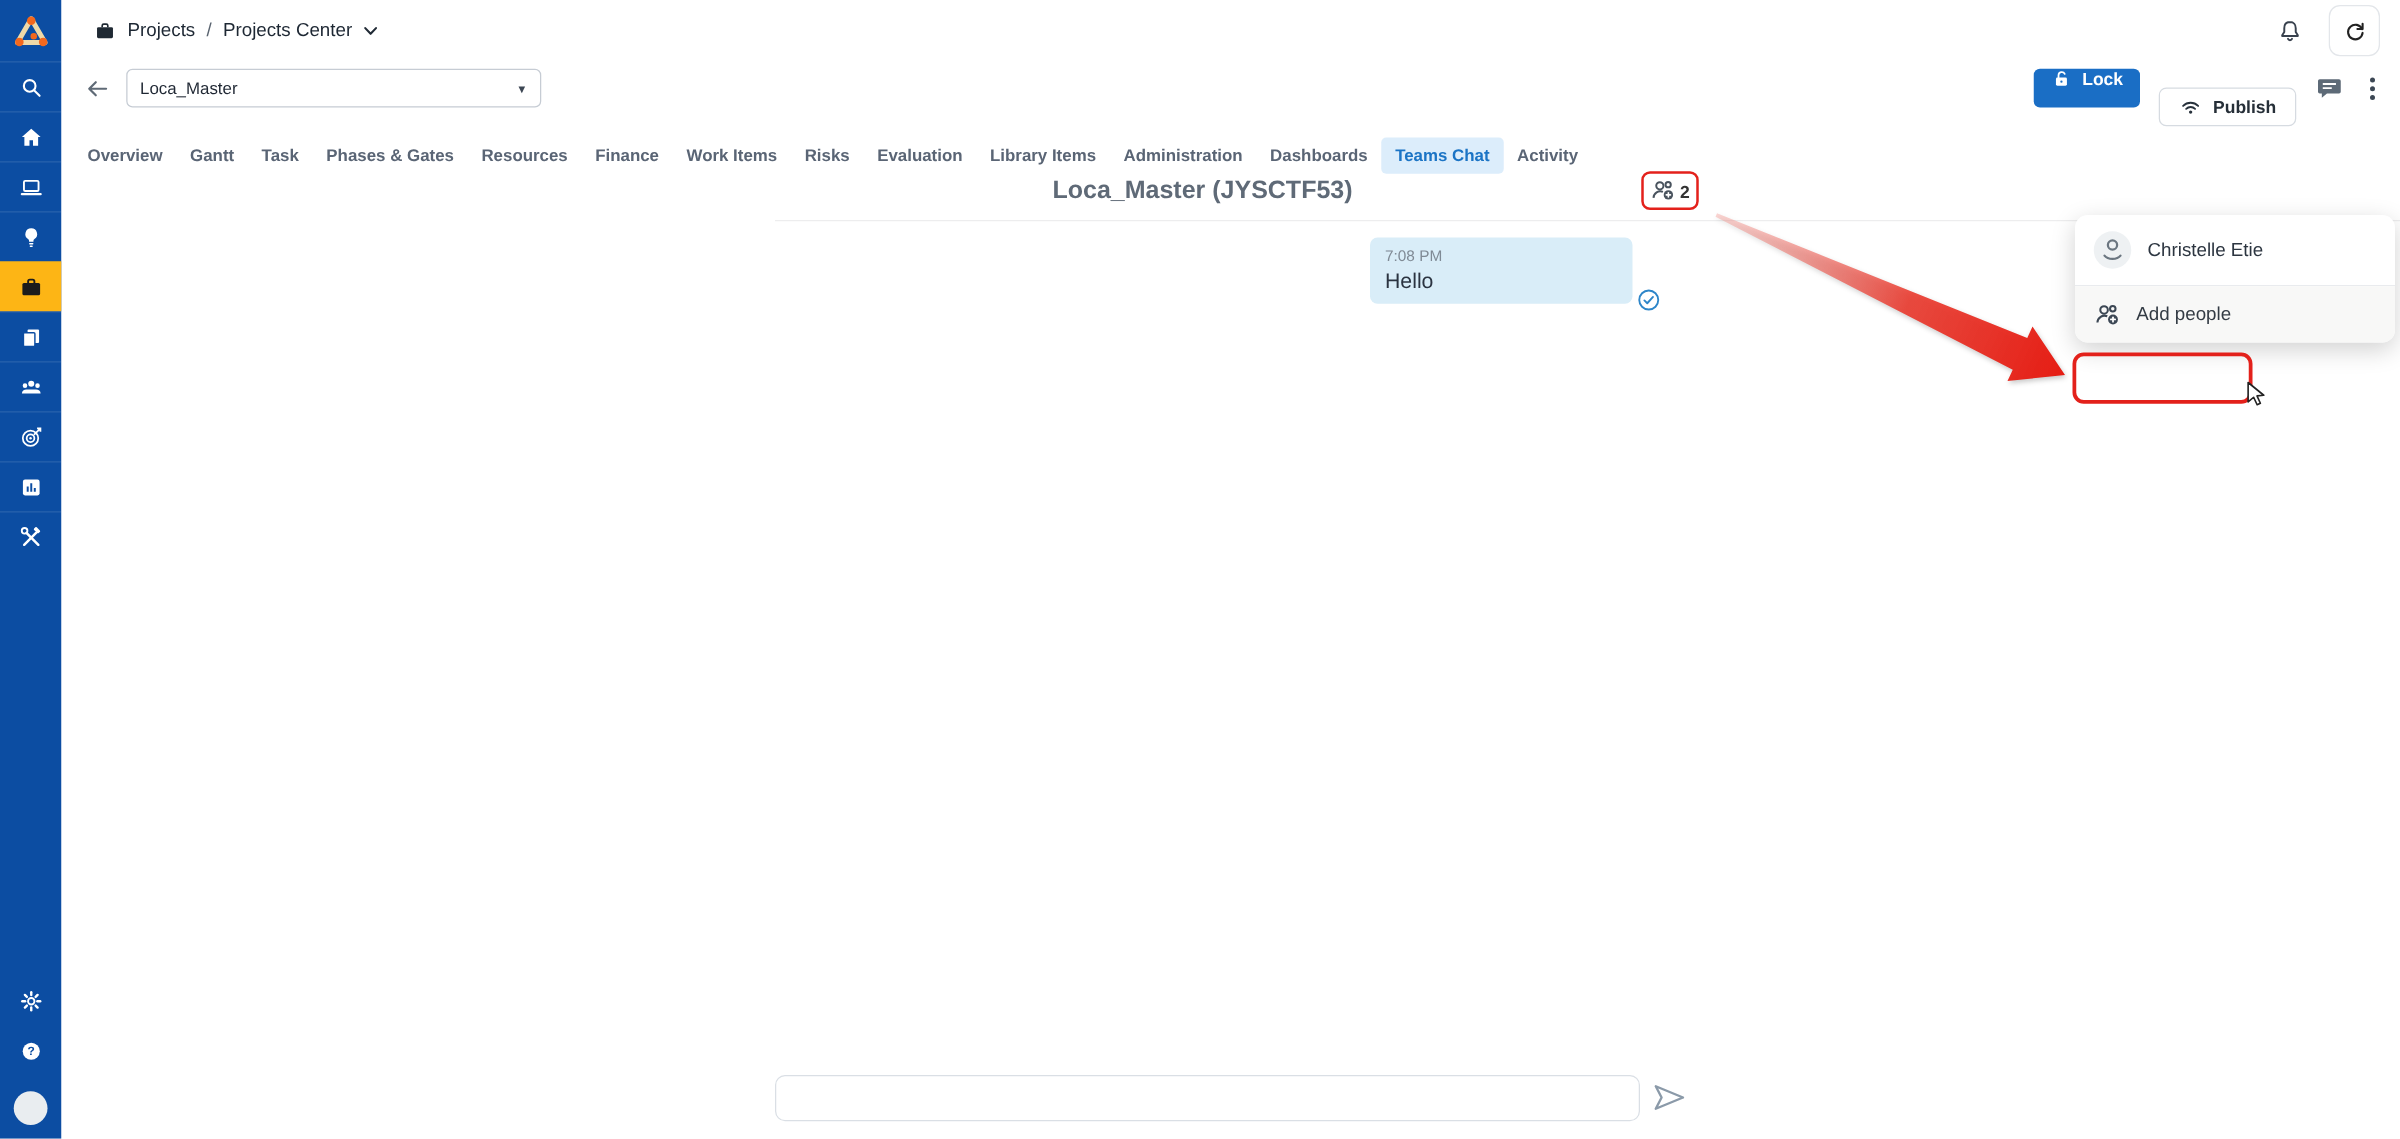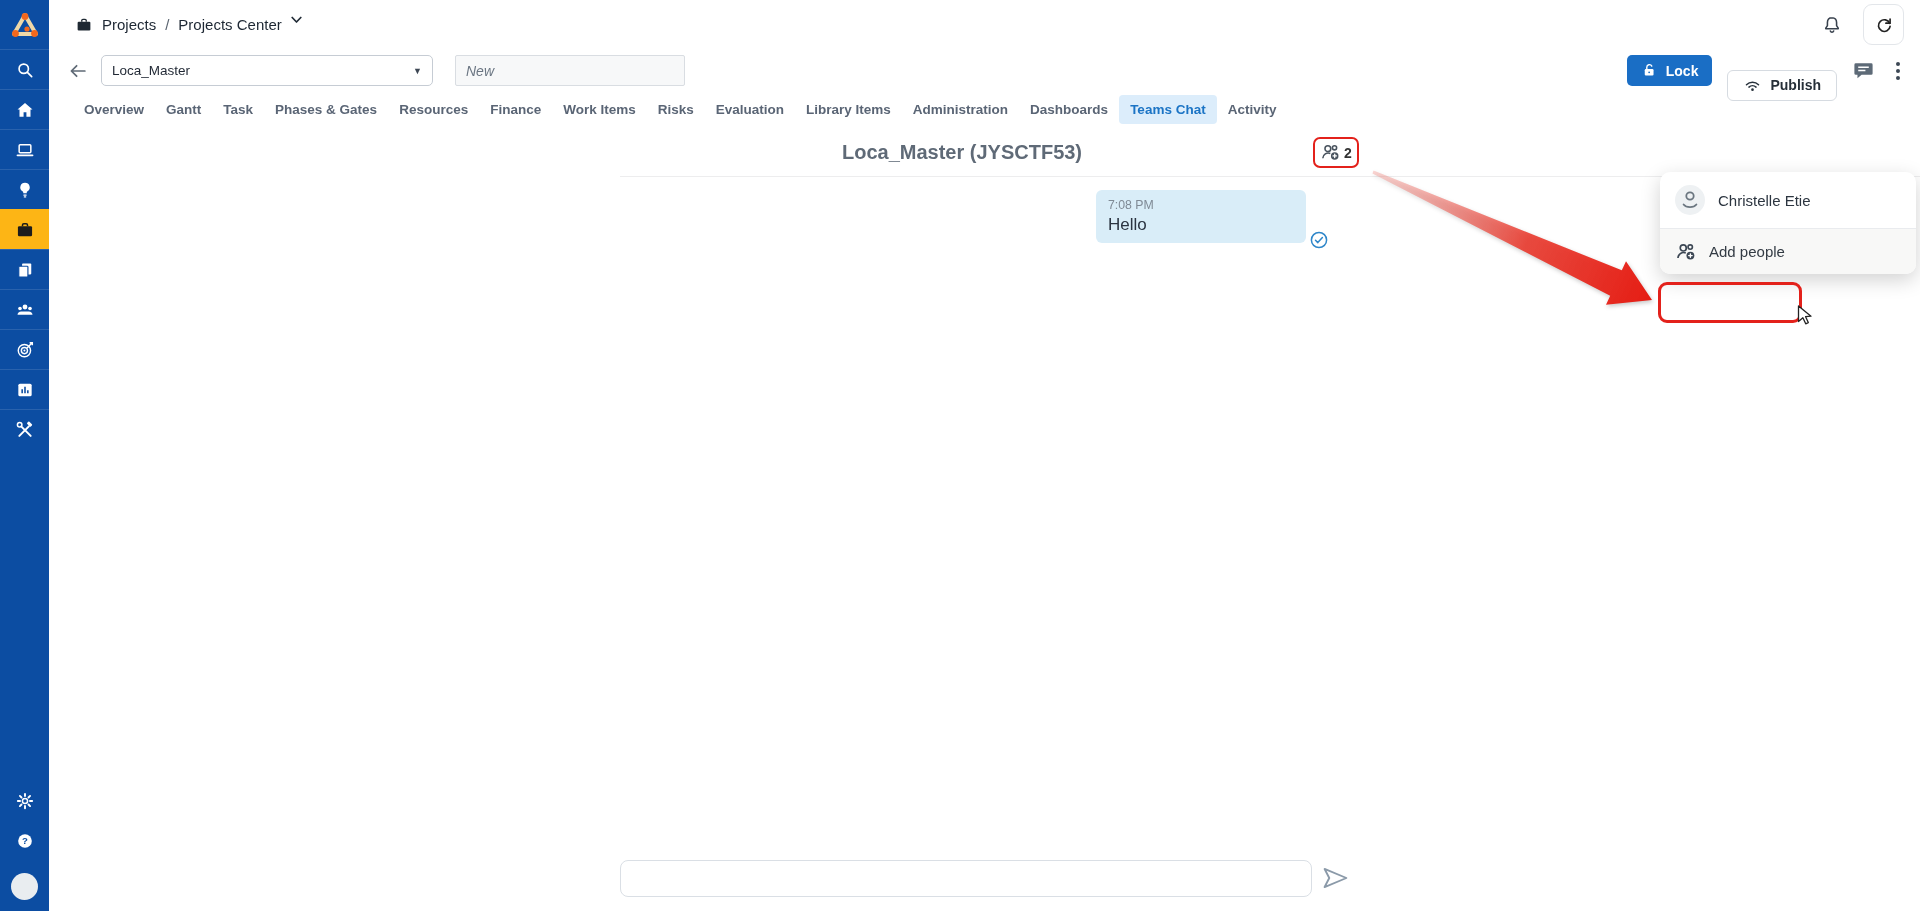--- a/index.html
+++ b/index.html
@@ -14,49 +14,49 @@
               color:#fff; border-top:1px solid rgba(255,255,255,.12); cursor:pointer; }
   .nav-item:first-of-type { border-top:none; }
   .nav-item.active { background:#fdb515; color:#1c1c1c; border-top-color:transparent; }
   .nav-item svg { width:20px; height:20px; }
   .sidebar-bottom { margin-top:auto; width:49px; display:flex; flex-direction:column; align-items:center; }
   .avatar-dot { width:27px; height:27px; border-radius:50%; background:#e9edf0; }
 
   
   .header { position:absolute; left:49px; top:0; right:0; height:49px; background:#fff;
             display:flex; align-items:center; padding:0 16px 0 26px; }
-  .breadcrumb { display:flex; gap:9px; font-size:15px; color:#1d2733; }
+  .breadcrumb { display:flex; align-items:center; gap:9px; font-size:15px; color:#1d2733; }
   .crumb-sep { color:#5a6470; }
   .header-right { margin-left:auto; display:flex; align-items:center; gap:20px; }
   .icon-btn { background:none; border:none; cursor:pointer; display:flex; align-items:center; justify-content:center; }
   .refresh-btn { width:41px; height:41px; border:1px solid #e3e6ea; border-radius:9px; background:#fff; }
 
   
   .toolbar { position:absolute; left:49px; top:49px; right:0; height:43px;
              display:flex; align-items:center; padding:0 14px 0 18px; }
   .select-box { margin-left:12px; width:332px; height:31px; border:1px solid #c6ccd4; border-radius:5px;
                 background:#fff; display:flex; align-items:center; padding:0 10px; font-size:13.5px;
                 color:#1f2733; cursor:pointer; }
   .select-caret { margin-left:auto; font-size:9px; color:#3d4754; }
   .new-input { margin-left:22px; width:230px; height:31px; background:#f7f8f9; border:1px solid #d9dde2;
                border-radius:2px; padding:0 10px; font-size:14px; color:#333; font-family:inherit; }
   .new-input::placeholder { font-style:italic; color:#6a7582; }
   .toolbar-right { margin-left:auto; display:flex; align-items:center; gap:15px; }
   .lock-btn { height:31px; padding:0 14px; border:none; border-radius:5px; background:#1a6ec5; color:#fff;
-              font-size:14px; font-weight:700; display:flex; align-items:center; gap:8px; cursor:pointer;
+              font-size:14px; font-weight:700; display:flex; align-items:flex-start; gap:8px; cursor:pointer;
               font-family:inherit; }
   .publish-btn { height:31px; padding:0 15px; border:1px solid #d6dbe1; border-radius:6px; background:#fff;
                  color:#262f38; font-size:14px; font-weight:700; display:flex; align-items:center; gap:8px;
                  cursor:pointer; font-family:inherit;margin-top:29px; }
   .kebab { display:flex; flex-direction:column; gap:3px; padding:4px 6px; cursor:pointer; }
   .kebab i { width:4px; height:4px; border-radius:50%; background:#3c4754; }
 
   
-  .tabs { position:absolute; left:49px; top:92px; right:0; height:34px; display:flex; align-items:center;
-          padding-left:24px; }
+  .tabs { position:absolute; left:49px; top:107px; right:0; height:34px; display:flex; align-items:center;
+          padding-left:10px; }
   .tab { padding:7px 11px; font-size:13.5px; font-weight:700; color:#5a6575; border-radius:4px;
          cursor:pointer; white-space:nowrap; }
   .tab.active { color:#1b74c5; background:#dcedfb; }
 
   
   .chat-title { position:absolute; left:620px; width:684px; top:141px; text-align:center;
                 font-size:20px; font-weight:700; color:#5f6a77; }
   .member-badge { position:absolute; left:1313px; top:137px; height:31px; display:flex; align-items:center;
                   gap:3px; border:2.5px solid #e3211b; border-radius:7px; padding:2px 5px; background:#fff;
                   cursor:pointer; color:#49535e; }
@@ -243,21 +243,20 @@
 <div class="toolbar">
   <button class="icon-btn">
     <svg width="22" height="22" viewBox="0 0 24 24">
       <path d="M19.5 12 H5 M10.5 6.3 L4.8 12 l5.7 5.7" fill="none" stroke="#5f6a76" stroke-width="1.9" stroke-linecap="round" stroke-linejoin="round"></path>
     </svg>
   </button>
   <div class="select-box">
     <span>Loca_Master</span>
     <span class="select-caret">▼</span>
   </div>
-  <input class="new-input" placeholder="New" style="">
   <div class="toolbar-right">
     <button class="lock-btn">
       <svg width="17" height="17" viewBox="0 0 24 24">
         <path d="M8.2 10 V7.4 A3.7 3.7 0 0 1 15.2 5.8" fill="none" stroke="#fff" stroke-width="2" stroke-linecap="round"></path>
         <rect x="5.3" y="10" width="12.4" height="9.2" rx="1.6" fill="#fff"></rect>
         <circle cx="11.5" cy="14.6" r="1.3" fill="#1a6ec5"></circle>
       </svg>
       <span>Lock</span>
     </button>
     <button class="publish-btn">

